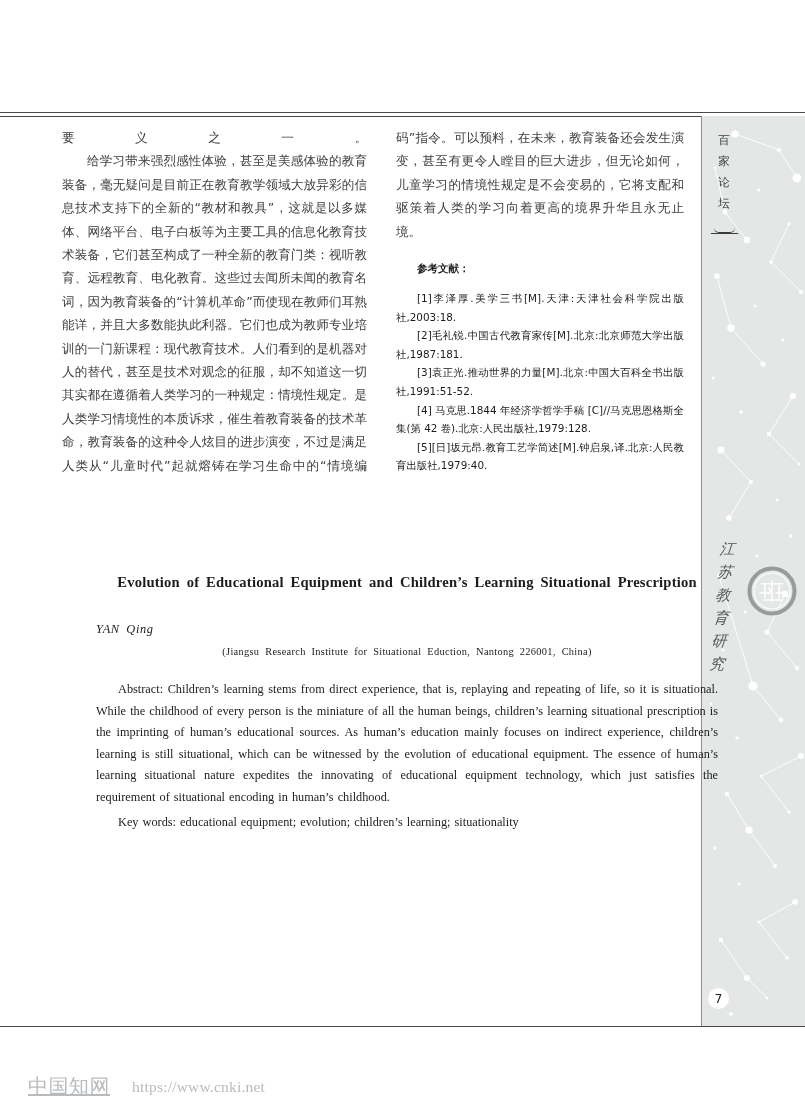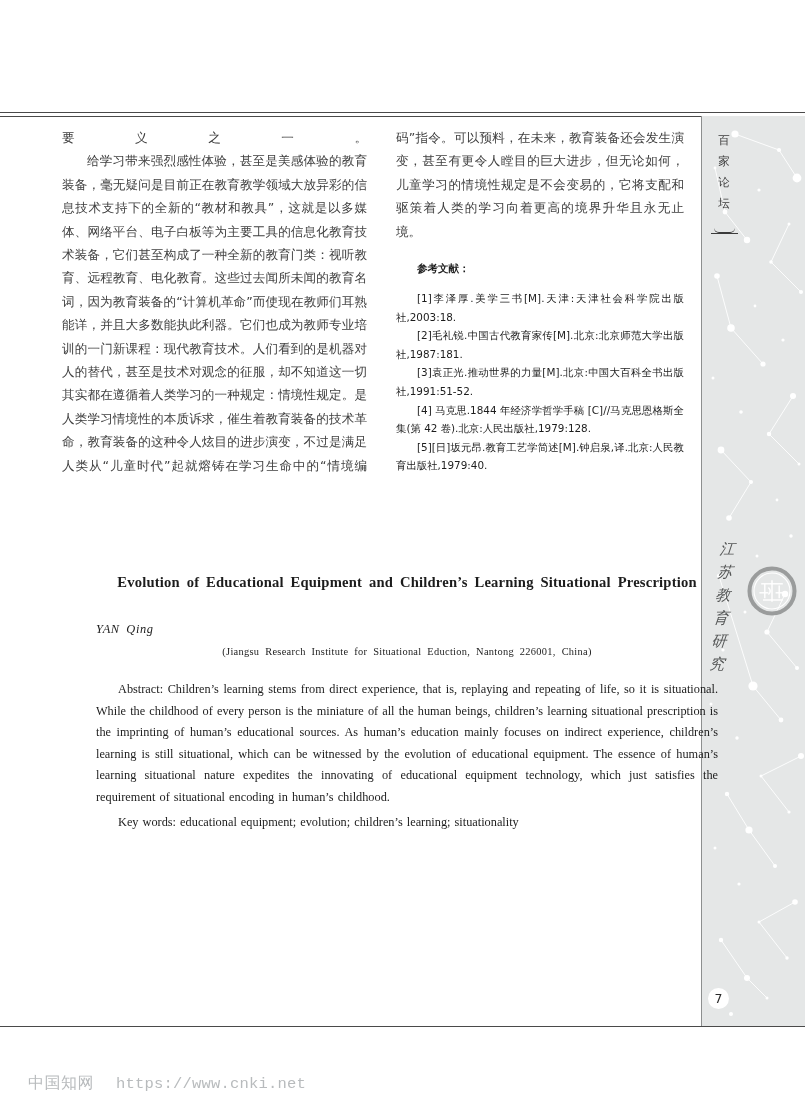--- a/index.html
+++ b/index.html
@@ -215,25 +215,26 @@
   }
 
   
   #cnki {
     position: absolute; left: 28px; top: 1073px;
     display: flex; align-items: center;
     color: #b8bbbd;
   }
   #cnki .cn-mark {
     font-family: "DejaVu Sans", sans-serif;
-    font-size: 16px;
+    font-size: 20px;
     letter-spacing: .5px;
+    text-decoration: underline;
   }
   #cnki .url {
-    font-family: Liberation Mono, monospace;
+    font-family: Liberation Serif, serif;
     font-size: 15.5px;
     margin-left: 22px;
     letter-spacing: .2px;
   }
 </style>
 </head>
 <body>
 
 <div id="page-frame">
   <div class="rule-top"></div>

